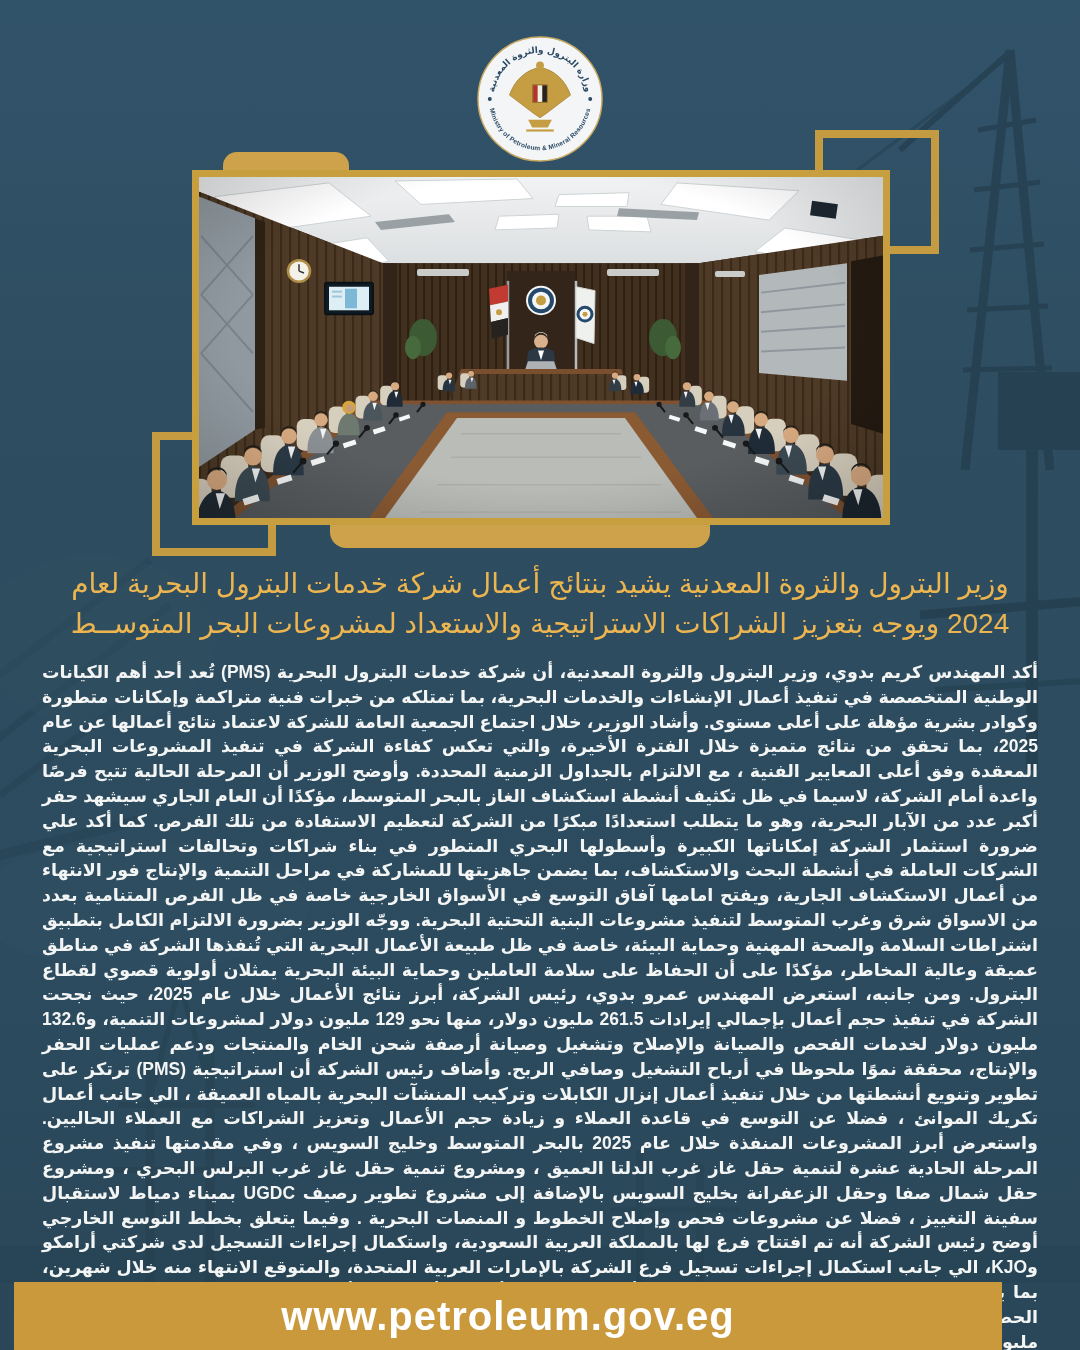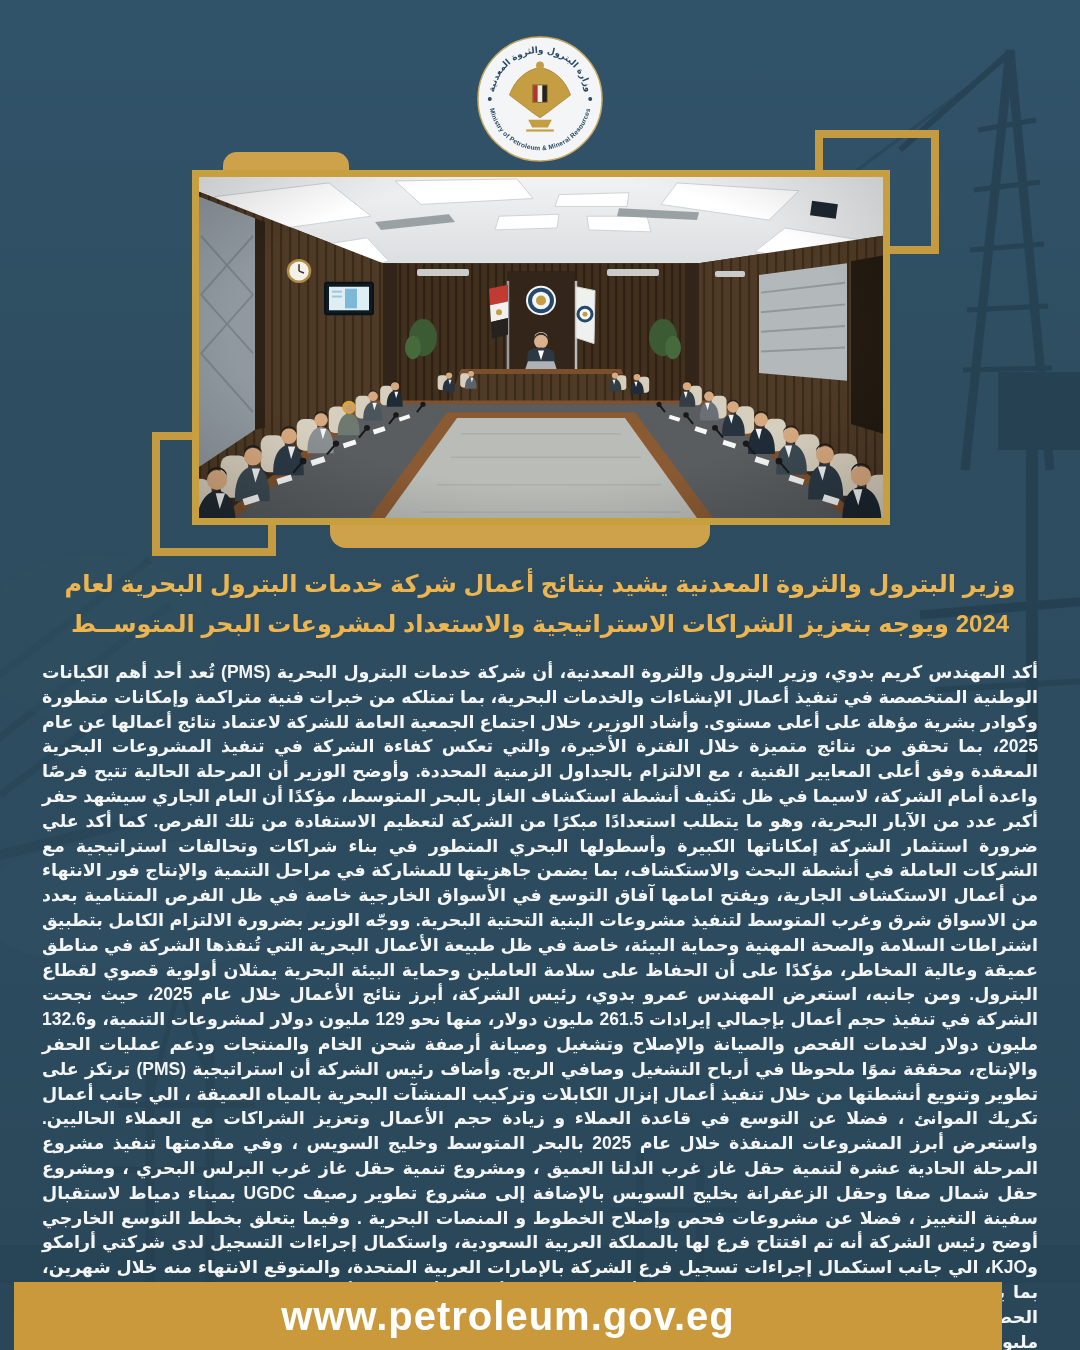--- a/index.html
+++ b/index.html
@@ -16,21 +16,21 @@
   
   .gold-tab-top{left:223px;top:152px;width:126px;height:34px;background:#CEA24A;border-radius:14px 14px 0 0;z-index:1;}
   .gold-tab-bottom{left:330px;top:512px;width:380px;height:36px;background:#CEA24A;border-radius:0 0 16px 16px;z-index:1;}
   .gold-square-tr{left:815px;top:130px;width:108px;height:108px;border:8px solid #C49B41;z-index:1;}
   .gold-square-bl{left:152px;top:432px;width:108px;height:108px;border:8px solid #C49B41;z-index:1;}
   
   #photo-frame{left:192px;top:170px;width:684px;height:341px;border:7px solid #C79F3E;z-index:2;background:#3a2a1c;}
   #photo-frame svg{display:block;width:684px;height:341px;}
   
   #headline{left:0;top:564px;width:1080px;text-align:center;z-index:3;
-    color:#EDB54F;font-weight:bold;font-size:24px;line-height:40px;direction:rtl;}
+    color:#EDB54F;font-weight:normal;font-size:28px;line-height:40px;direction:rtl;}
   
   #body-text{left:42px;top:660px;width:996px;z-index:3;color:#F3F5F4;
     direction:rtl;text-align:justify;font-weight:bold;font-size:17.5px;line-height:24.8px;}
   
   #footer{left:0;bottom:0;width:988px;height:68px;background:#C9993C;z-index:4;
     display:flex;align-items:center;justify-content:center;margin-left:14px;}
   #footer span{color:#ffffff;font-weight:bold;font-size:40px;letter-spacing:1px;font-family:"Liberation Sans",sans-serif;}
 </style>
 </head>
 <body>

